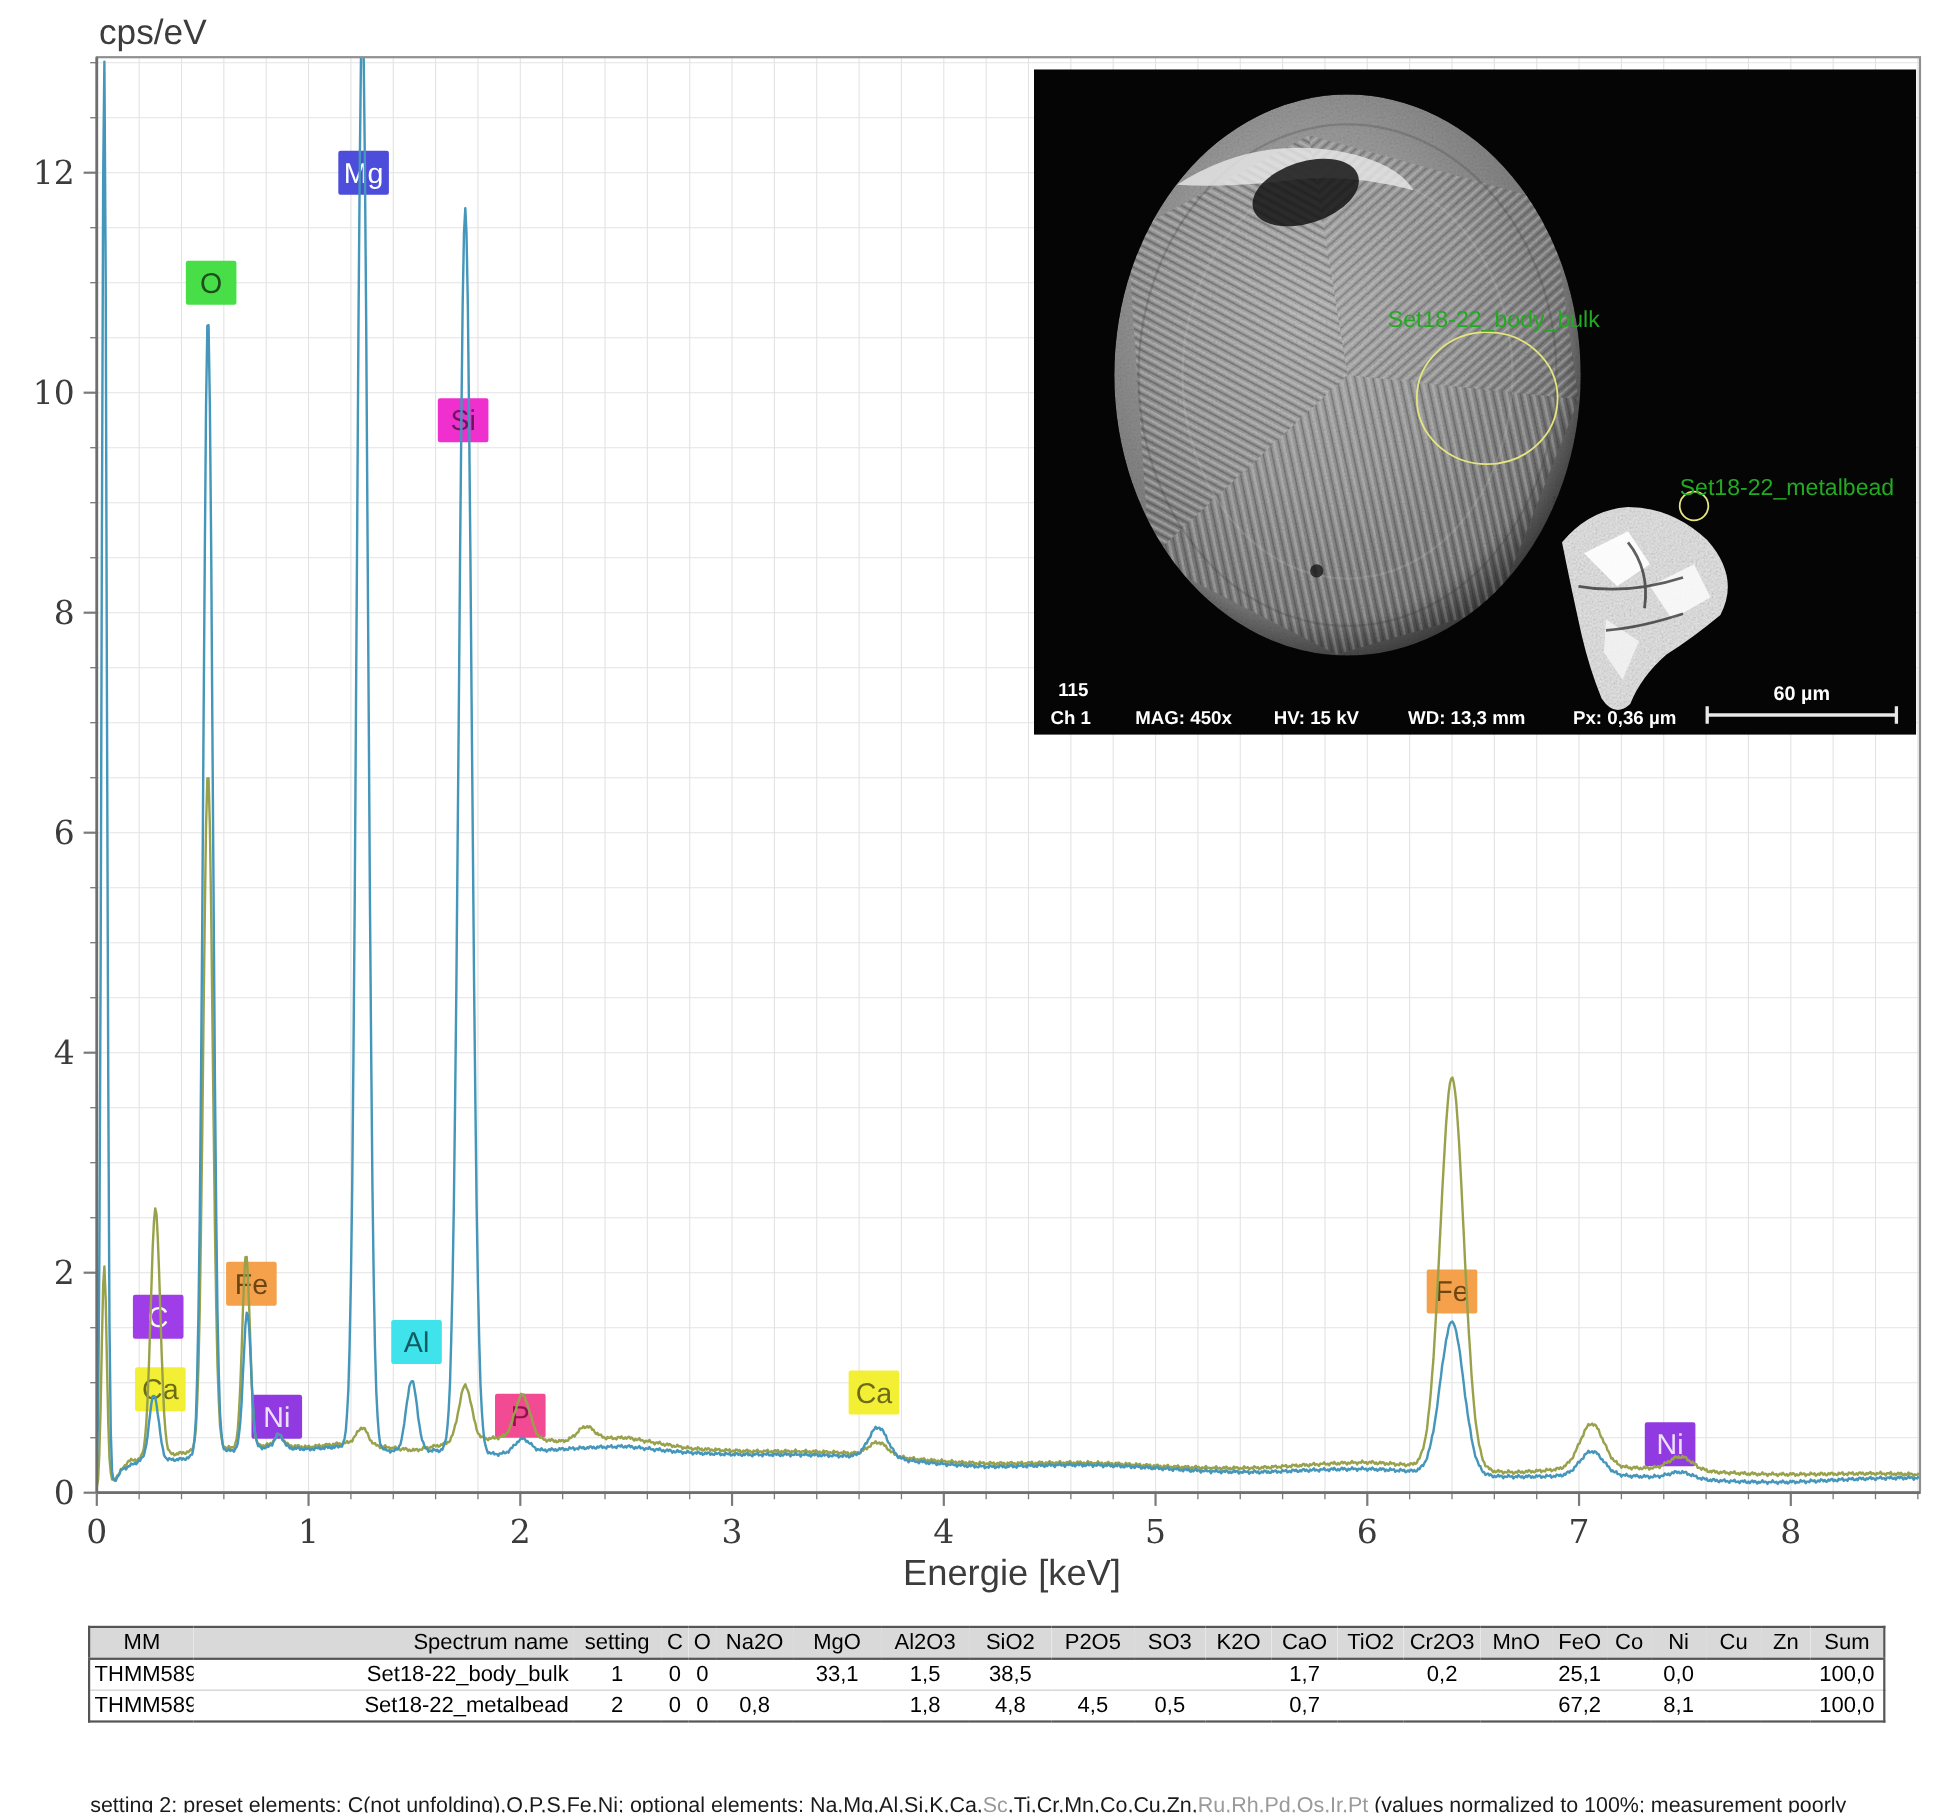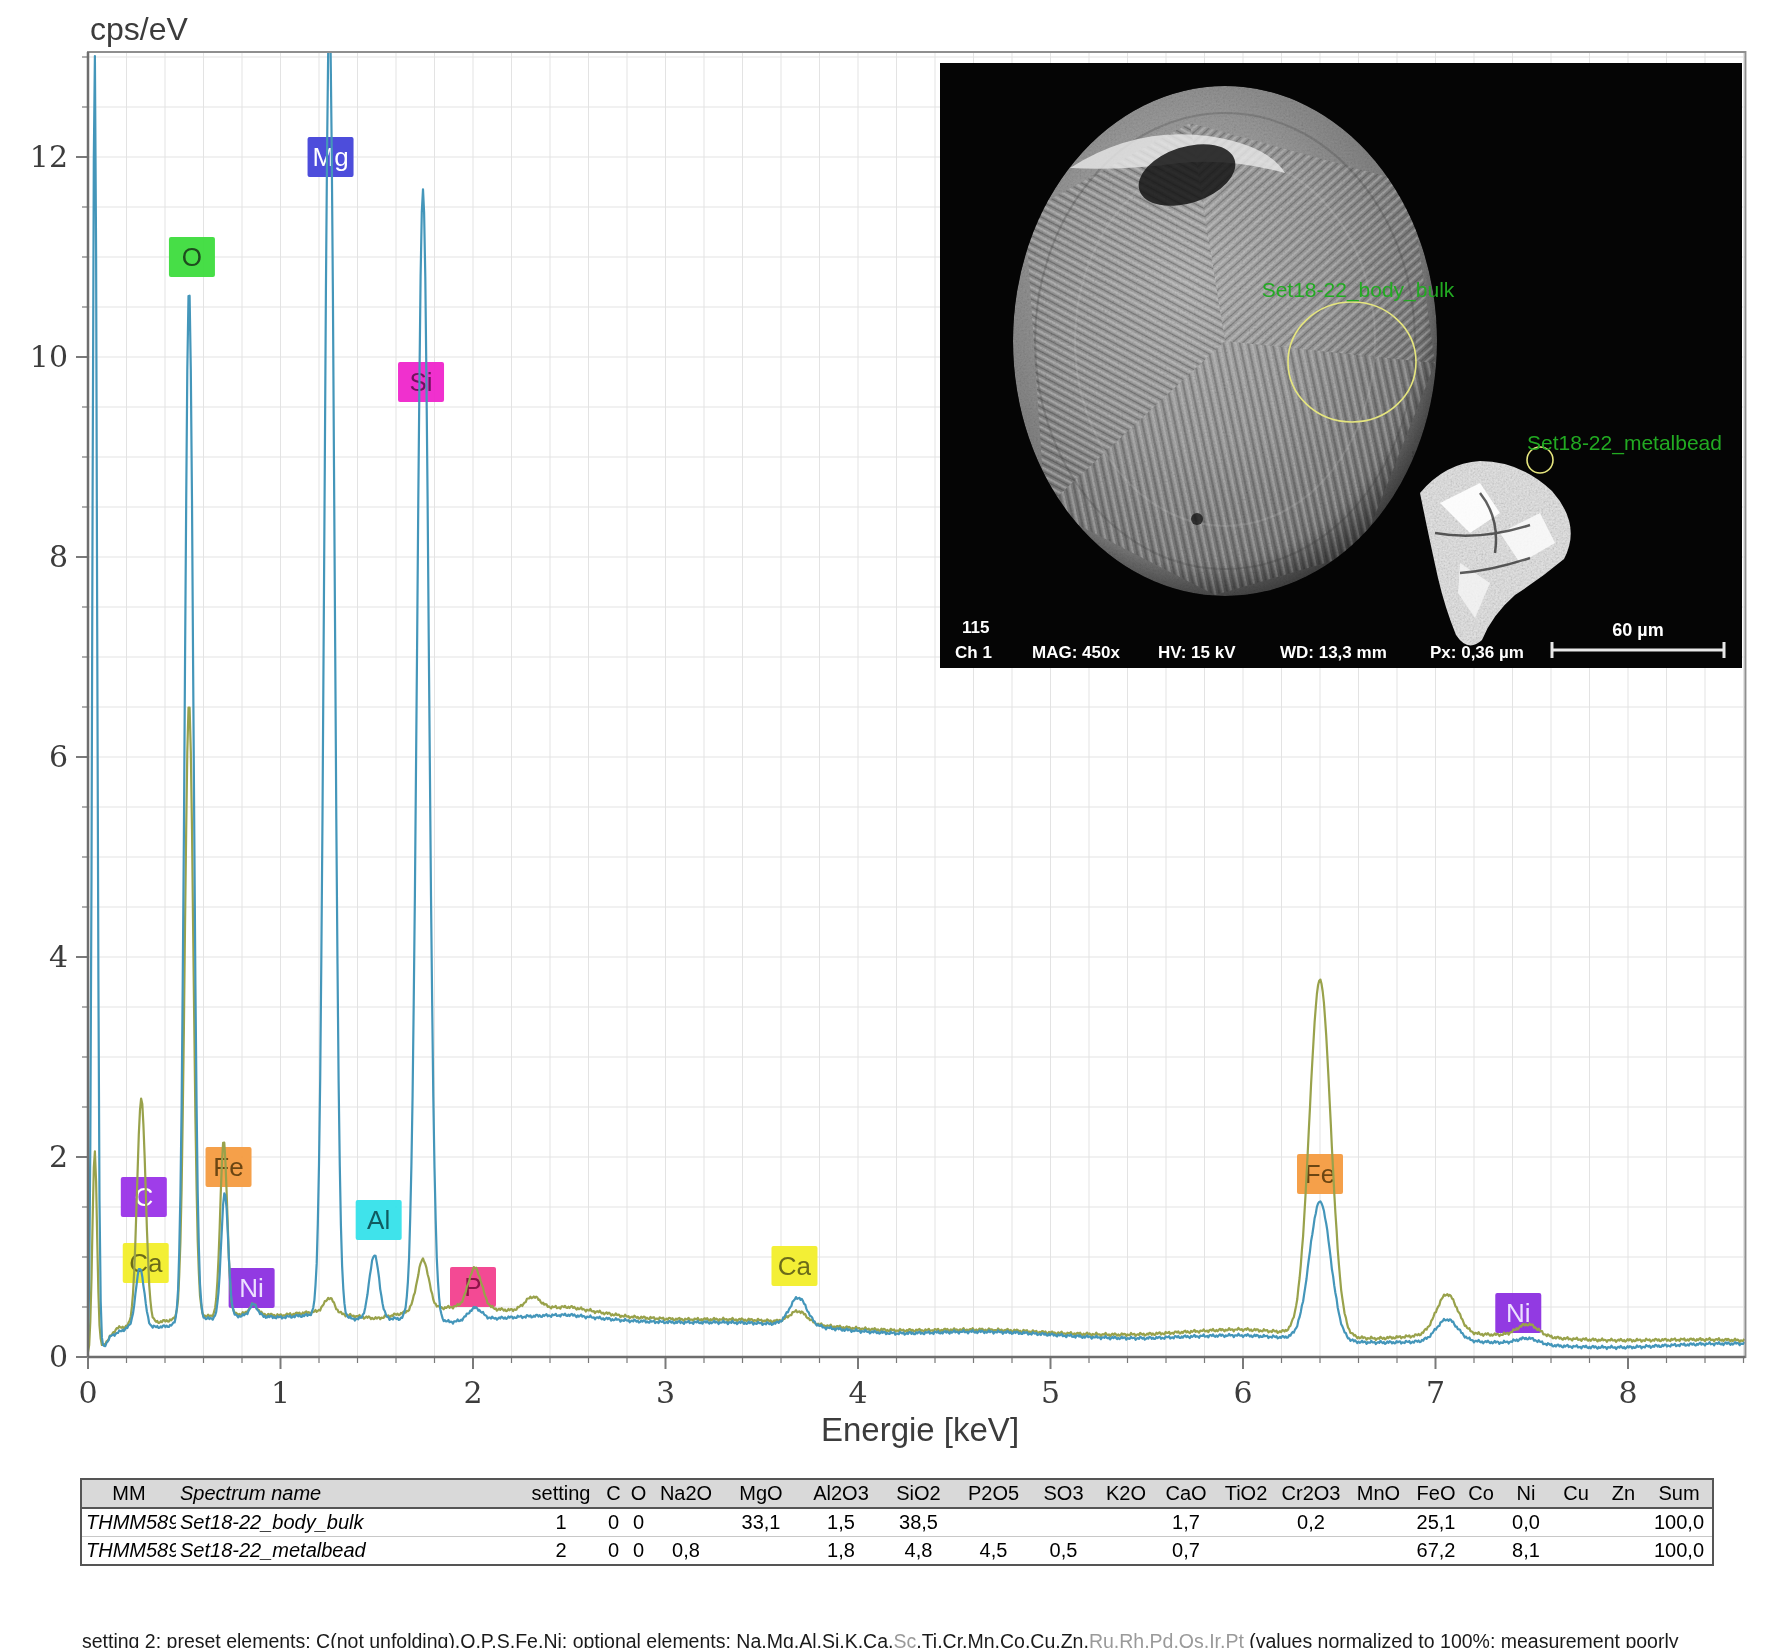--- a/index.html
+++ b/index.html
@@ -8,21 +8,21 @@
   #chart-svg{position:absolute;left:0;top:0;}
   #sem-inset{position:absolute;left:940px;top:63px;}
   .tablewrap{position:absolute;left:80px;top:1478px;width:1632px;}
   table{border-collapse:collapse;table-layout:fixed;width:1632px;
         font-family:"Liberation Sans",sans-serif;font-size:20px;color:#000;}
   table{border:2px solid #555;}
   thead tr{background:#d9d9d9;margin-left:39px;}
   thead td{border-bottom:2px solid #555;}
   td{padding:2px 4px 2px 4px;height:23px;white-space:nowrap;overflow:hidden;}
   tbody tr+tr td{border-top:1px solid #c8c8c8;}
-  .al{text-align:left;font-style:italic;} .ar{text-align:center;} .ac{text-align:center;}
+  .al{text-align:right;} .ar{text-align:center;} .ac{text-align:center;}
   .foot{position:absolute;left:82px;width:1660px;font-size:19.5px;color:#1a1a1a;
         font-family:"Liberation Sans",sans-serif;}
   #foot1{top:1575px;} #foot2{top:1602px;margin-top:28px;}
   .gray{color:#9a9a9a;}
 </style>
 </head>
 <body>
 
 <div class="page">
 

